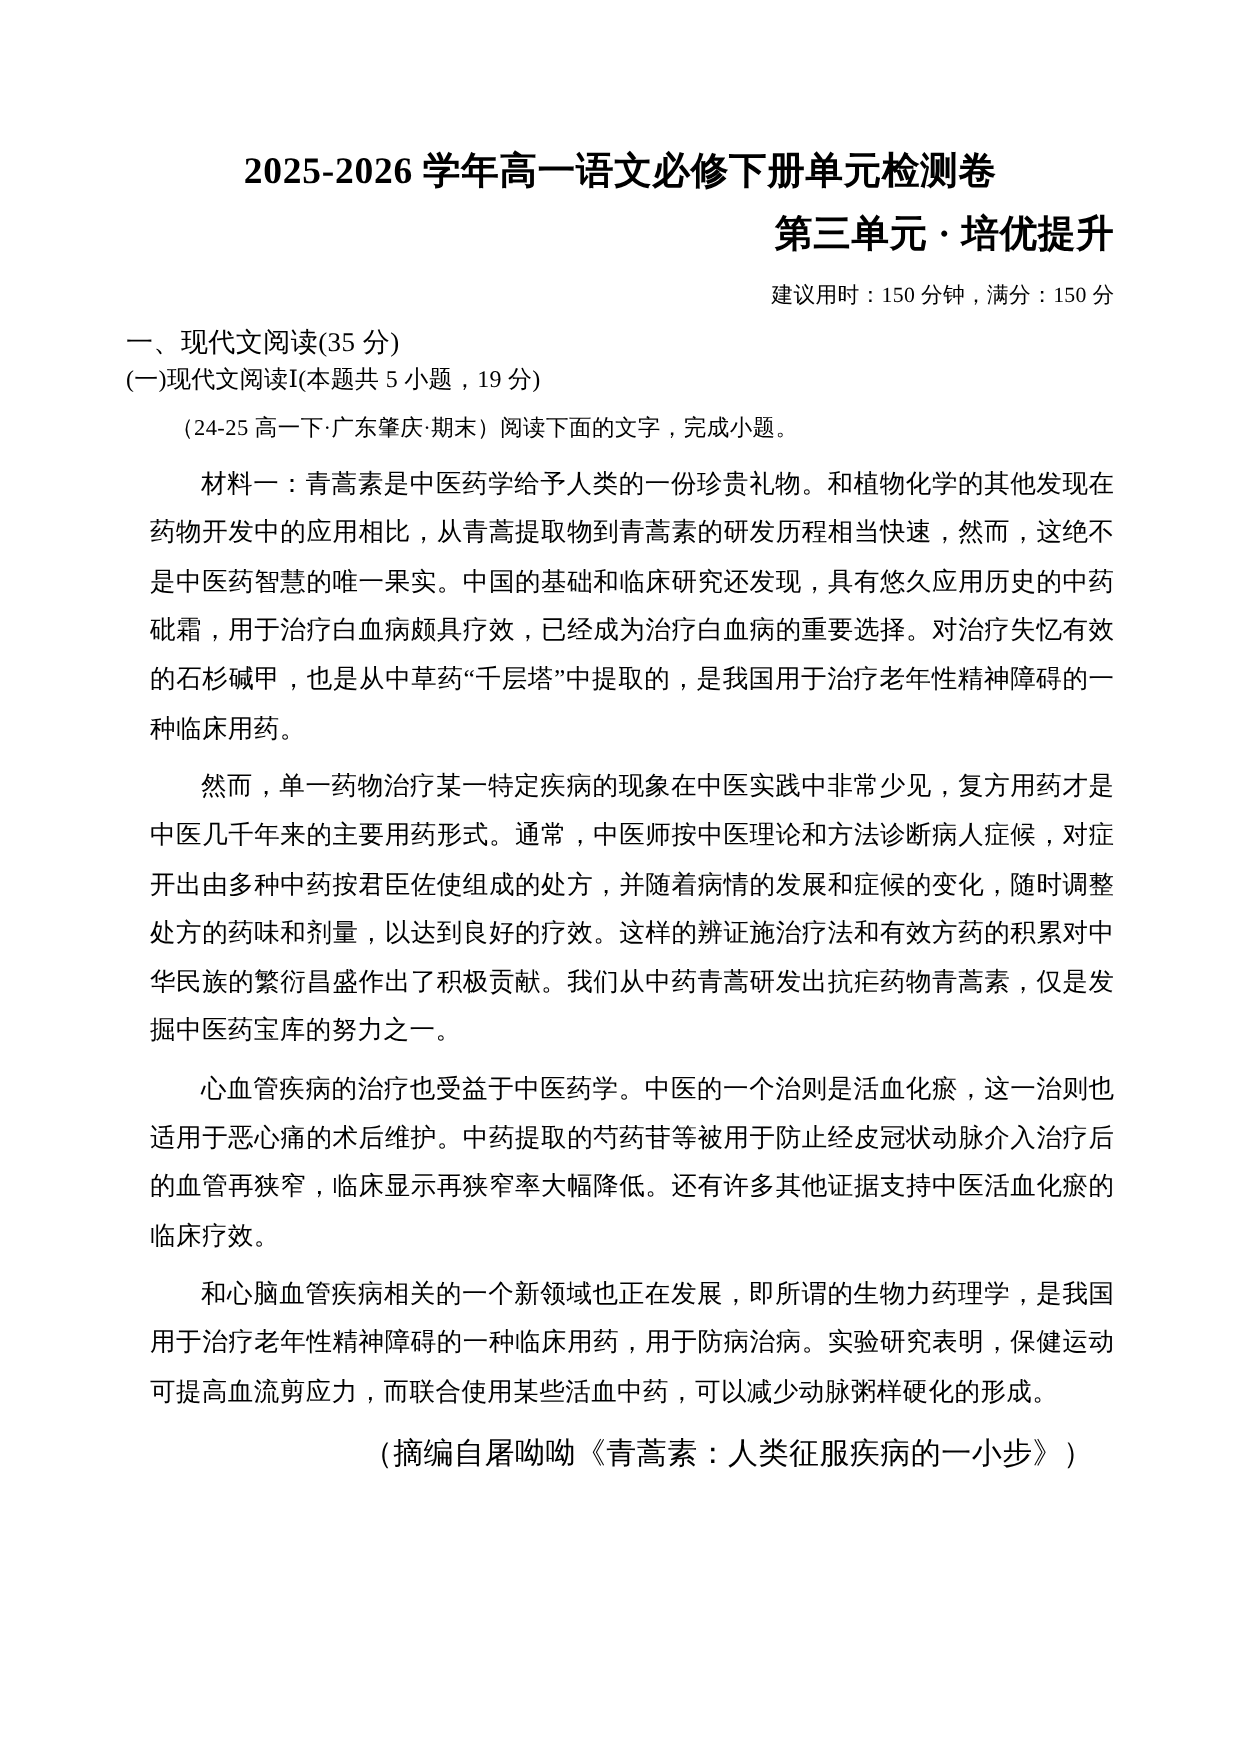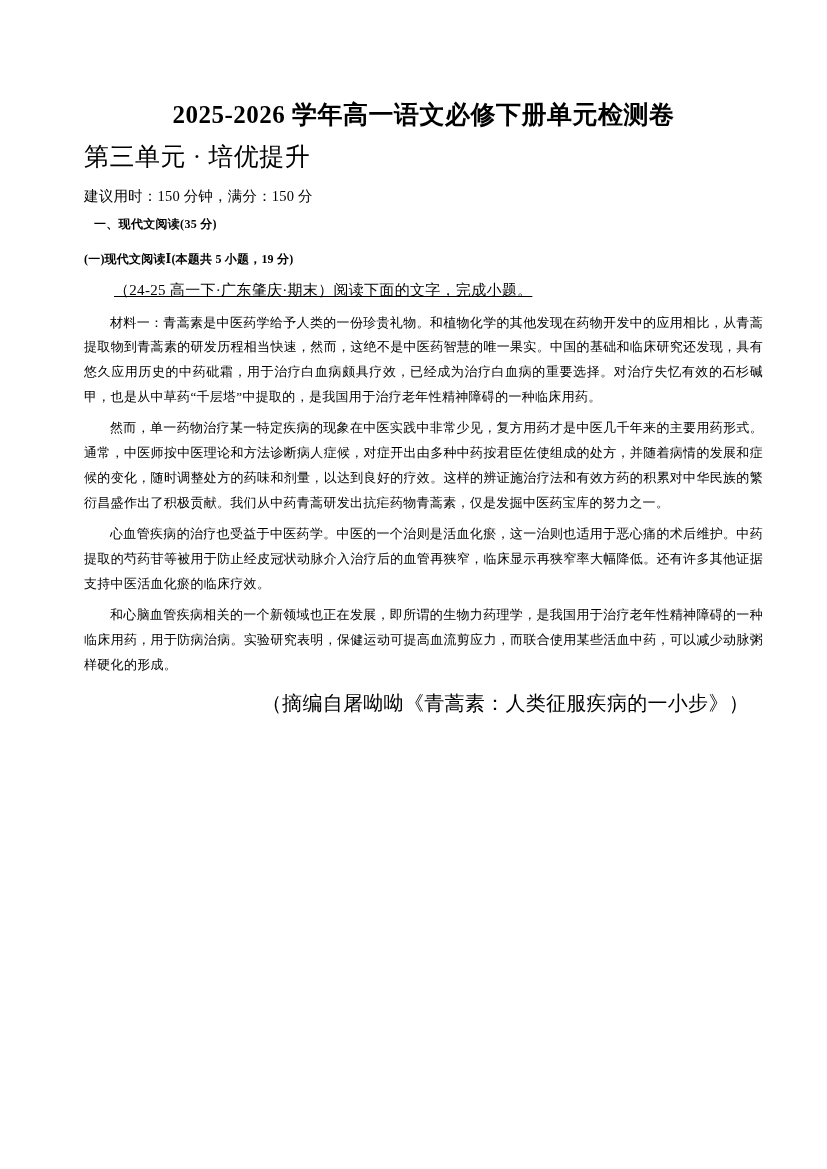--- a/index.html
+++ b/index.html
@@ -12,81 +12,80 @@
     height: 1169px;
     font-family: "Liberation Serif", "DejaVu Serif", serif;
     color: #000000;
     position: relative;
     overflow: hidden;
   }
   .page {
     box-sizing: border-box;
     width: 827px;
     height: 840px;
-    padding: 96px 64px 40px 84px;
+    padding: 96px 84px 40px 84px;
     position: relative;
   }
   .doc-title {
     text-align: center;
     font-size: 25px;
     font-weight: bold;
     letter-spacing: 0.5px;
     line-height: 1.5;
     margin: 0;
   }
   .doc-title-2 {
-    text-align: left;
+    text-align: right;
     font-size: 25px;
-    font-weight: normal;
+    font-weight: bold;
     letter-spacing: 0.5px;
     line-height: 1.5;
     margin: 4px 0 0 0;
   }
   .subtitle {
-    text-align: left;
+    text-align: right;
     font-size: 14.5px;
     margin: 12px 0 0 0;
     letter-spacing: 0.2px;
   }
   .section-head {
-    font-size: 12px;
-    font-weight: bold;
-    margin: 10px 0 0 10px;
+    font-size: 18px;
+    font-weight: normal;
+    margin: 10px 0 0 0;
     letter-spacing: 0.3px;
   }
   .subsection-head {
-    font-size: 12px;
-    font-weight: bold;
-    margin: 18px 0 0 0;
+    font-size: 16px;
+    font-weight: normal;
+    margin: 3px 0 0 0;
     letter-spacing: 0.2px;
   }
   .para {
-    font-size: 13px;
+    font-size: 17px;
     line-height: 1.92;
-    margin: 6px 0 0 0;
+    margin: 6px 0 0 16px;
     text-align: justify;
     text-justify: inter-ideograph;
     text-indent: 2em;
     letter-spacing: 0.3px;
   }
   .para-source {
     font-size: 20px;
     line-height: 1.92;
     margin: 6px 0 0 0;
     text-align: right;
     padding-right: 14px;
     letter-spacing: 0.3px;
   }
   .intro-para {
     font-size: 15px;
     line-height: 1.9;
     margin: 8px 0 0 0;
     text-indent: 2em;
     letter-spacing: 0.3px;
-    text-decoration: underline;
   }
 </style>
 </head>
 <body>
 
 <div class="page">
 
   <h1 class="doc-title">2025-2026 学年高一语文必修下册单元检测卷</h1>
   <h2 class="doc-title-2">第三单元 · 培优提升</h2>
   <p class="subtitle">建议用时：150 分钟，满分：150 分</p>

